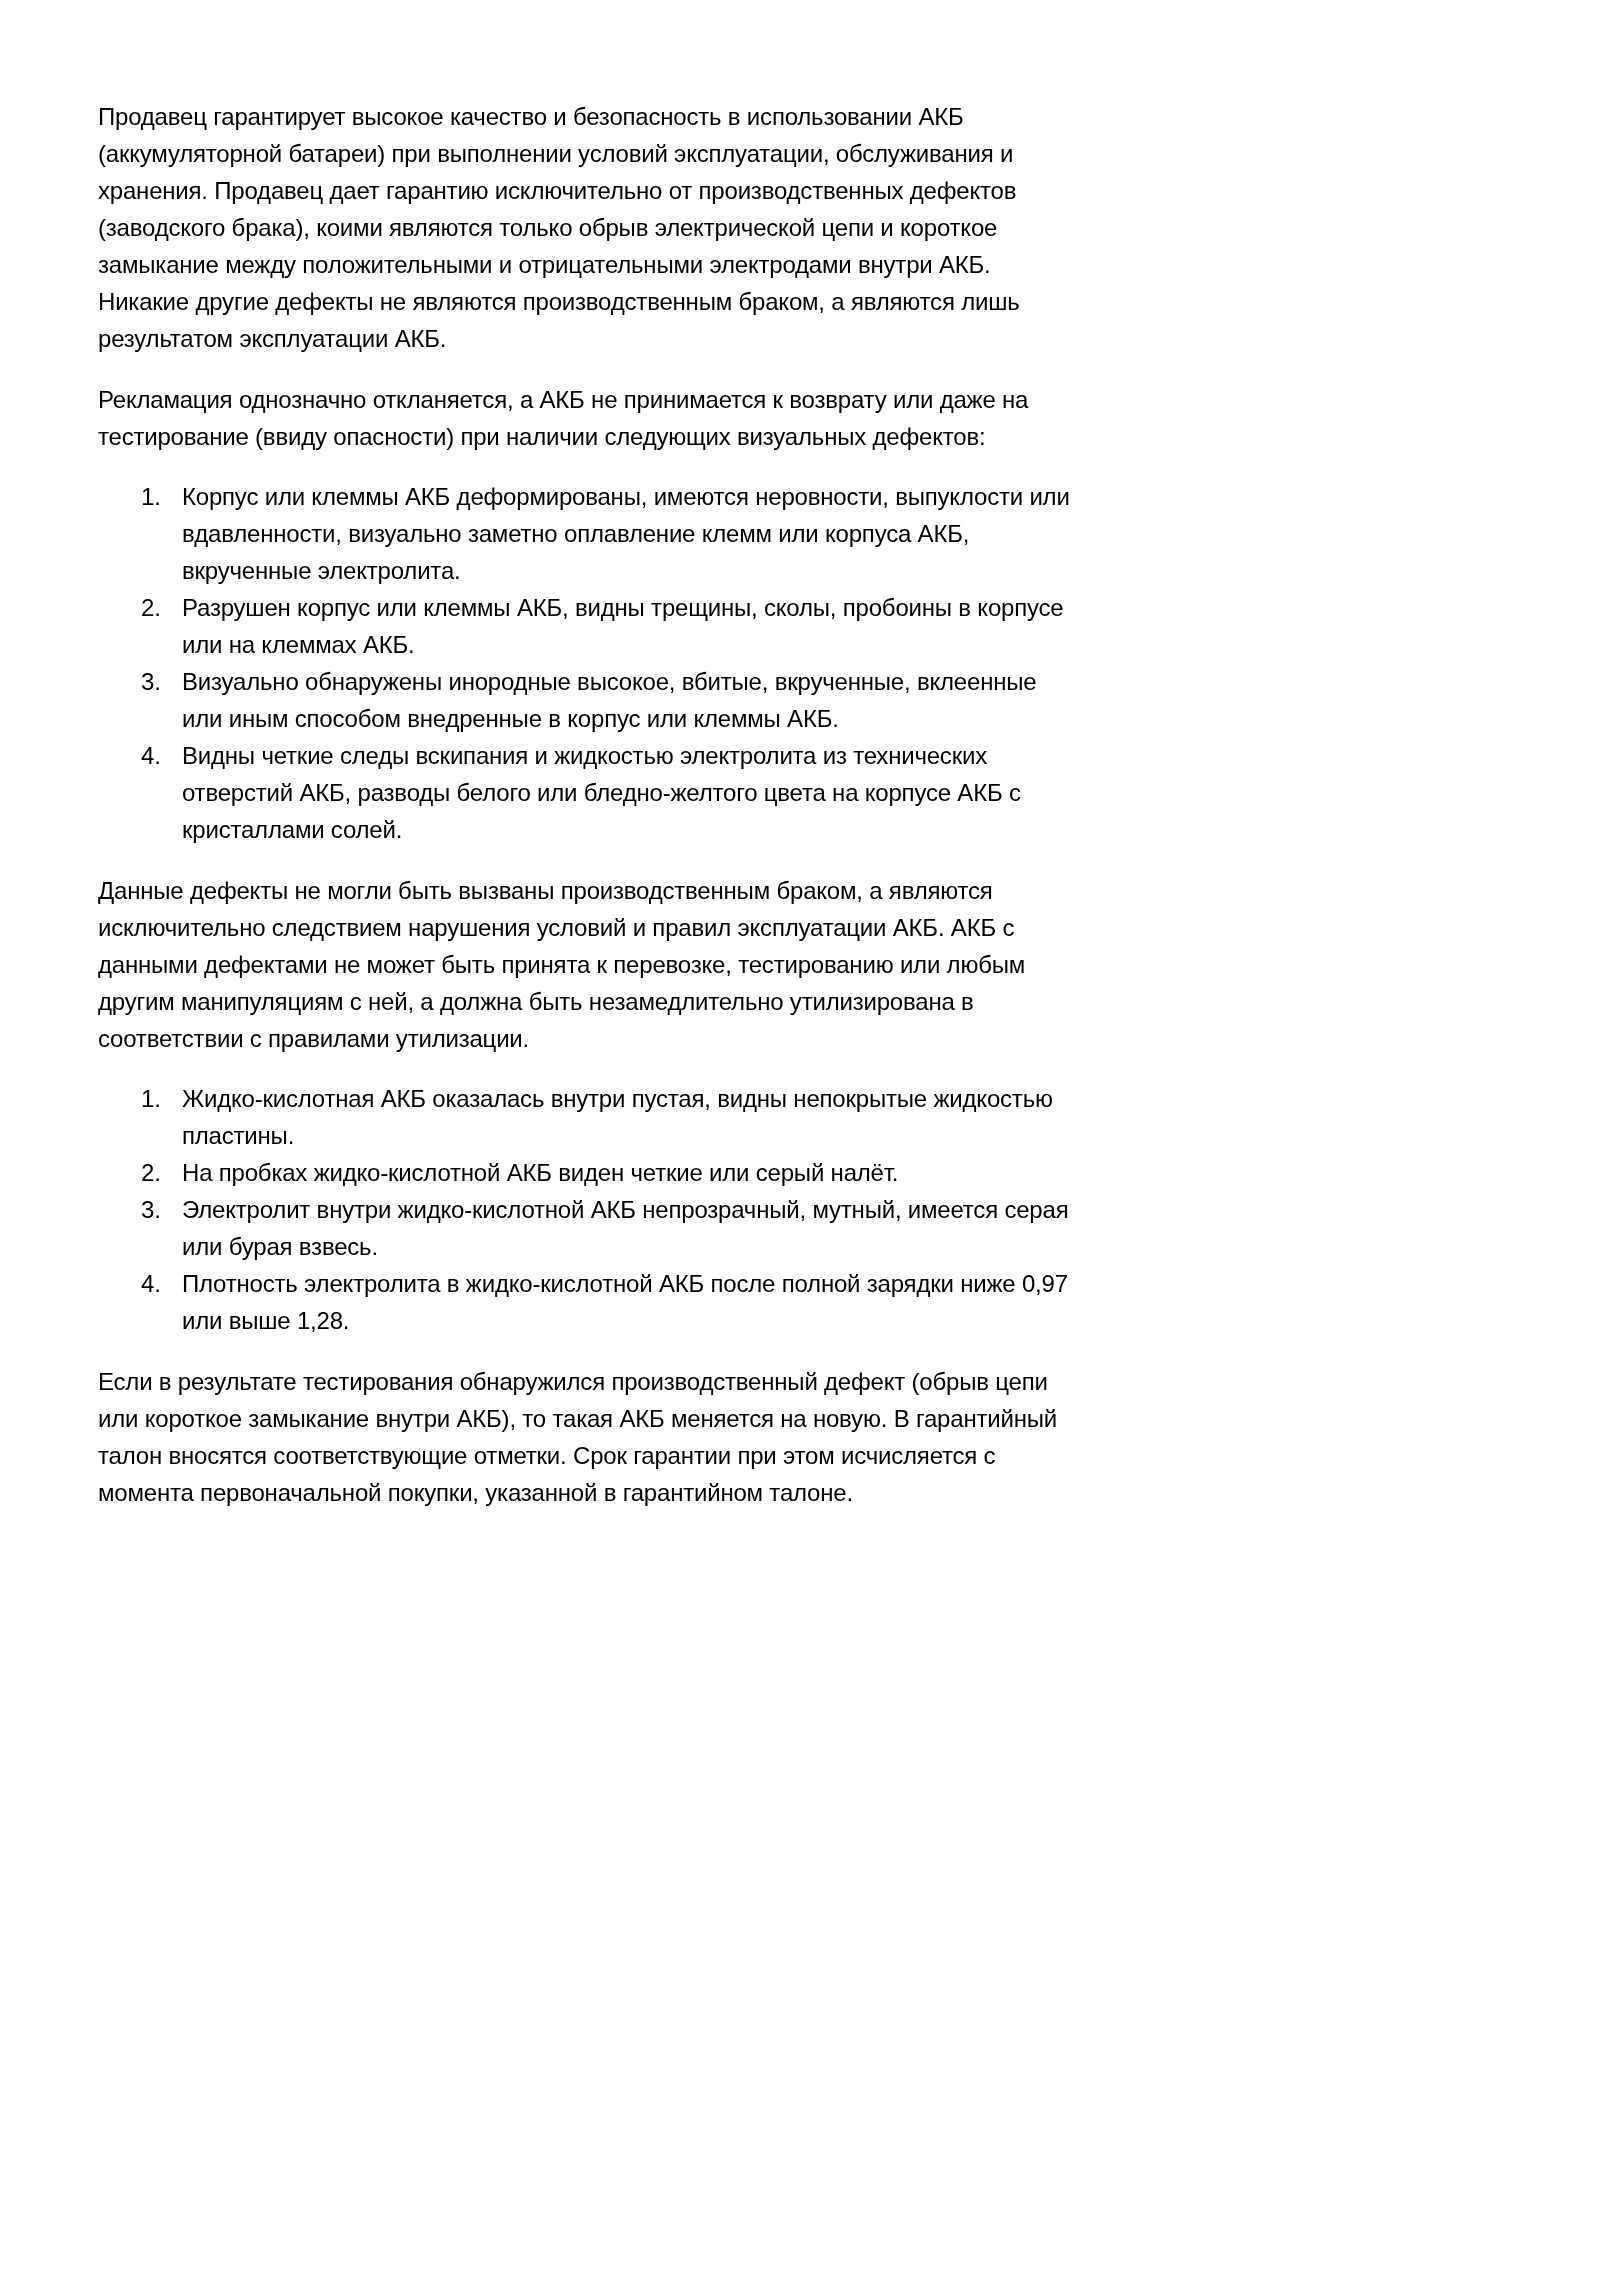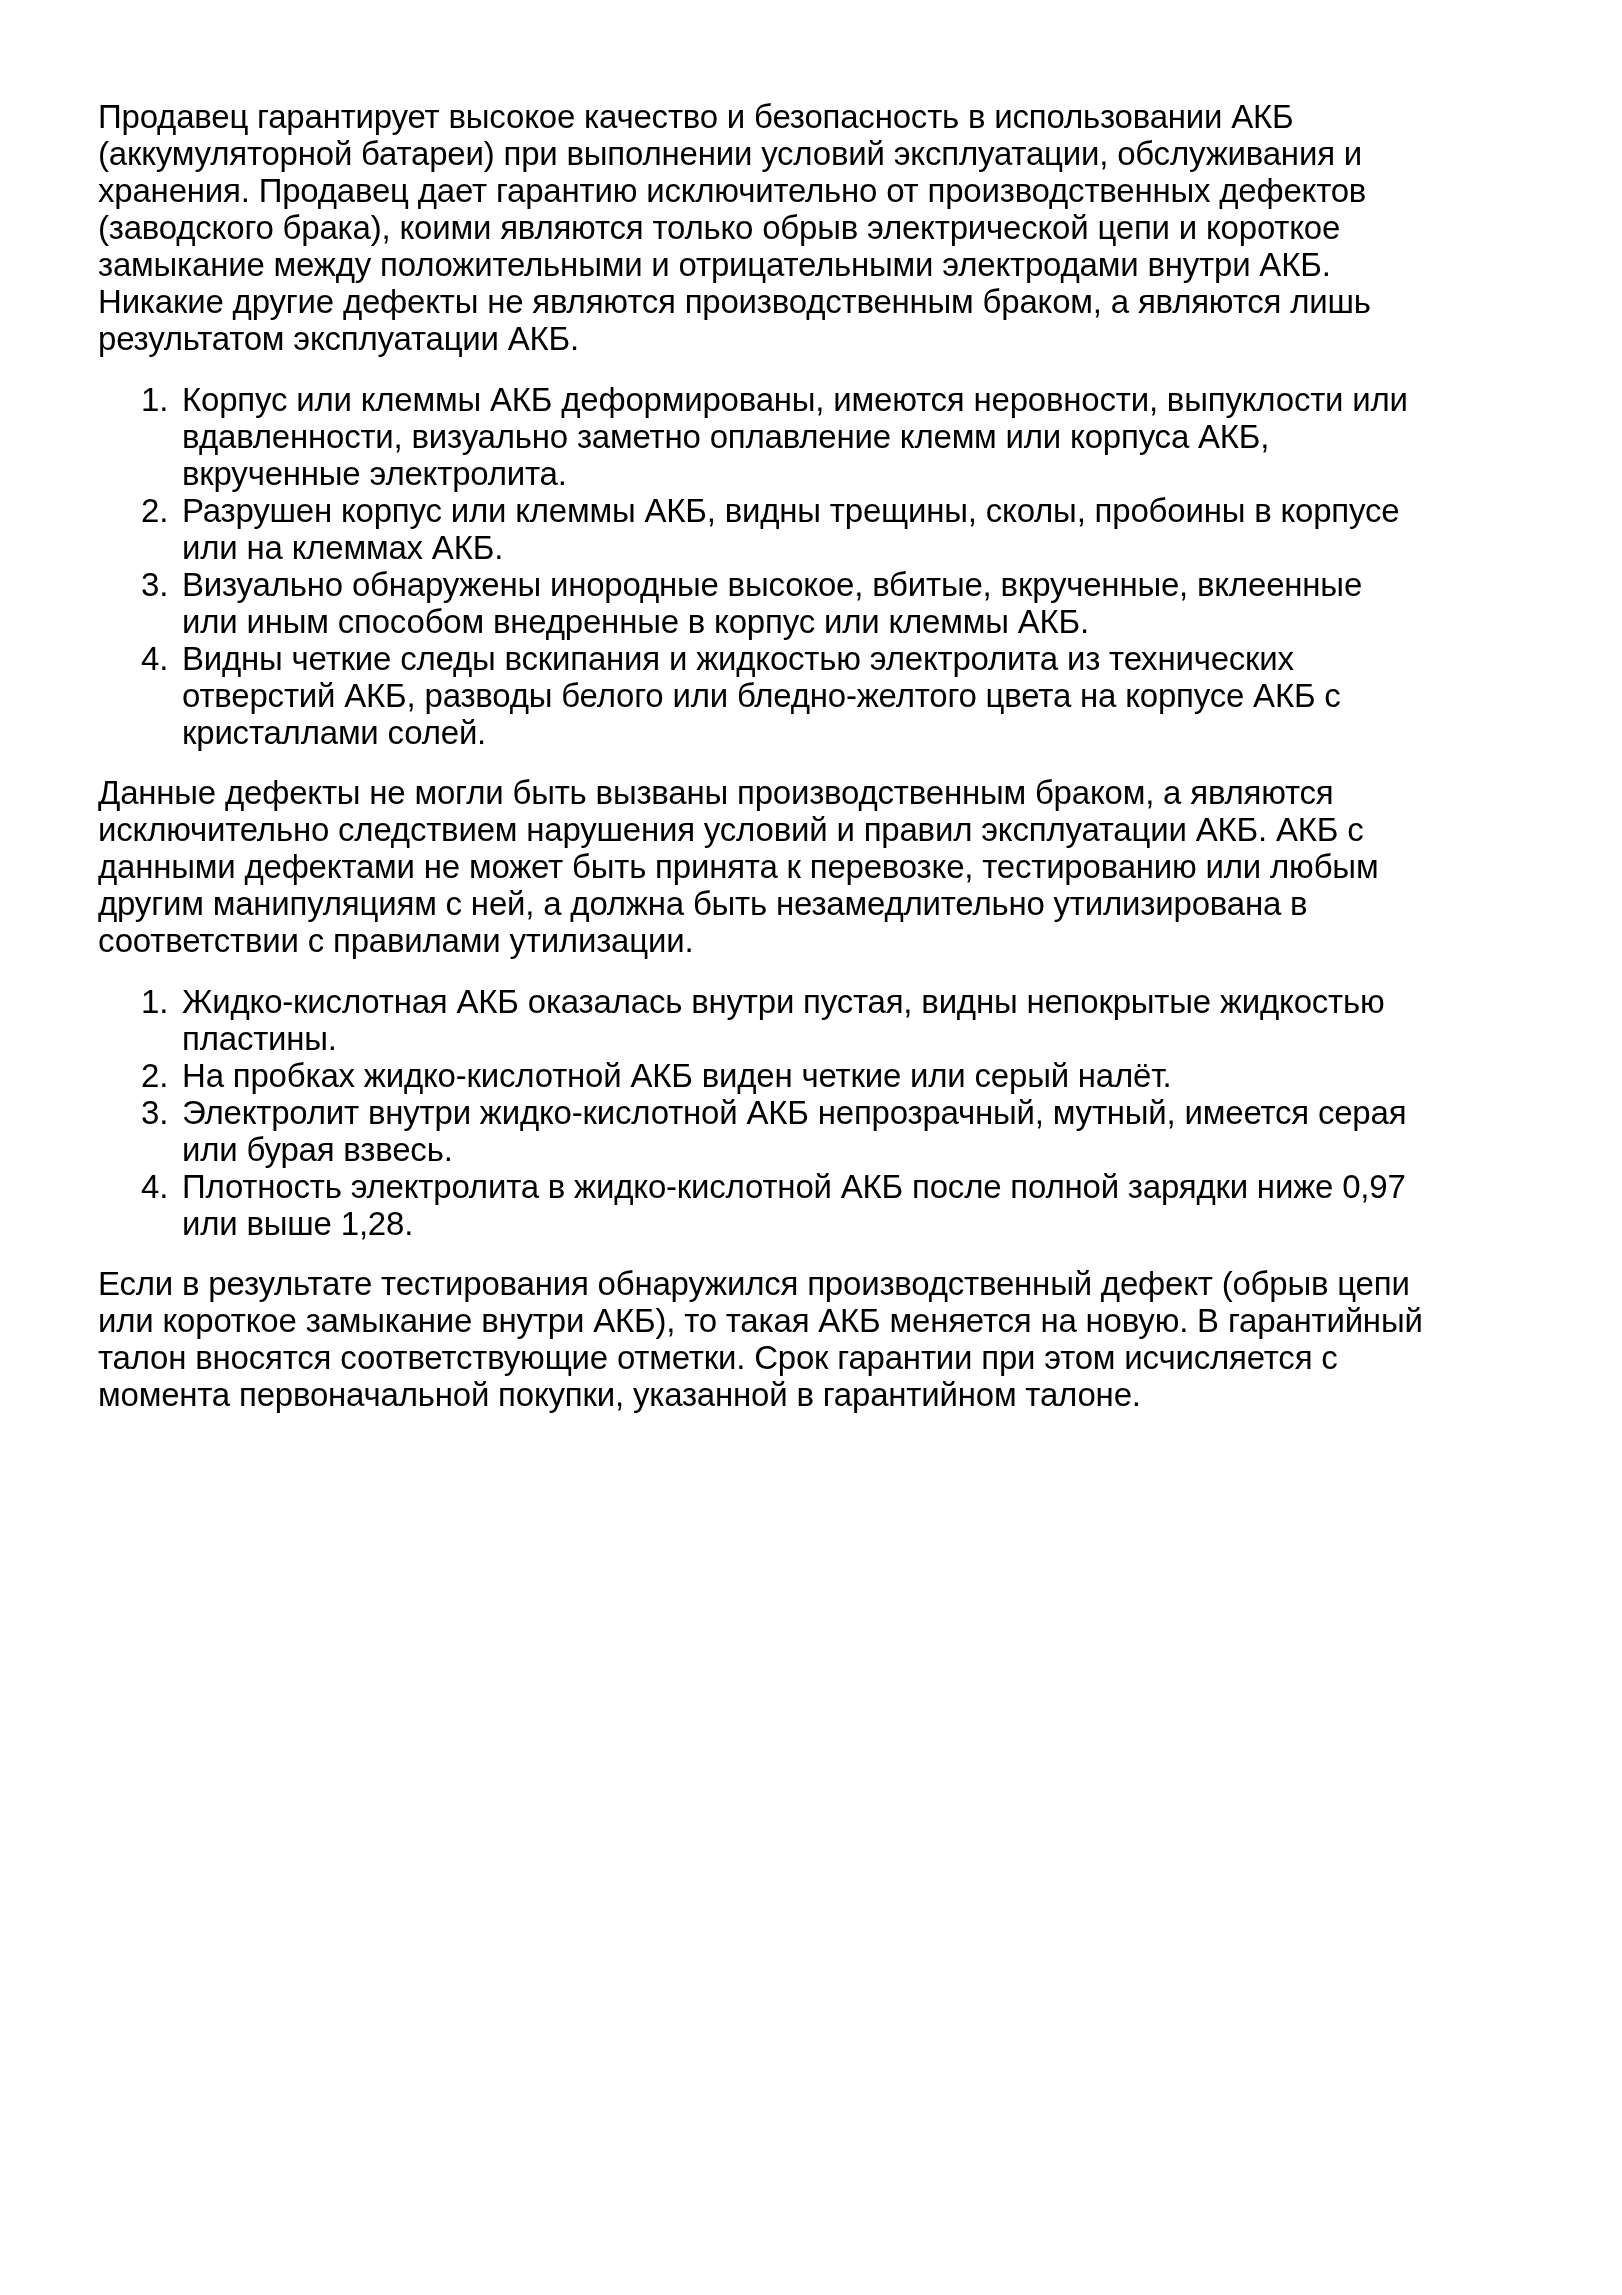--- a/index.html
+++ b/index.html
@@ -21,21 +21,21 @@
       left: 0;
       width: 1623px;
       height: 2295px;
       background: #ffffff;
       box-sizing: border-box;
       padding: 98px 65px 0 98px;
       overflow: hidden;
     }
     .doc {
       width: 1462px;
-      font-size: 33px;
+      font-size: 24px;
       line-height: 37px;
       letter-spacing: -0.2px;
     }
     .para {
       white-space: pre-line;
       margin: 0 0 23.6px 0;
     }
     ol.num-list {
       list-style: none;
       margin: 0 0 23.6px 0;
@@ -63,20 +63,22 @@
   <div class="doc">
 
     <p class="para">Продавец гарантирует высокое качество и безопасность в использовании АКБ
 (аккумуляторной батареи) при выполнении условий эксплуатации, обслуживания и
 хранения. Продавец дает гарантию исключительно от производственных дефектов
 (заводского брака), коими являются только обрыв электрической цепи и короткое
 замыкание между положительными и отрицательными электродами внутри АКБ.
 Никакие другие дефекты не являются производственным браком, а являются лишь
 результатом эксплуатации АКБ.</p>
 
+    <p class="para">Рекламация однозначно откланяется, а АКБ не принимается к возврату или даже на
+тестирование (ввиду опасности) при наличии следующих визуальных дефектов:</p>
 
     <ol class="num-list">
       <li>
         <span class="num">1.</span>
         <span class="txt">Корпус или клеммы АКБ деформированы, имеются неровности, выпуклости или
 вдавленности, визуально заметно оплавление клемм или корпуса АКБ,
 вкрученные электролита.</span>
       </li>
       <li>
         <span class="num">2.</span>

